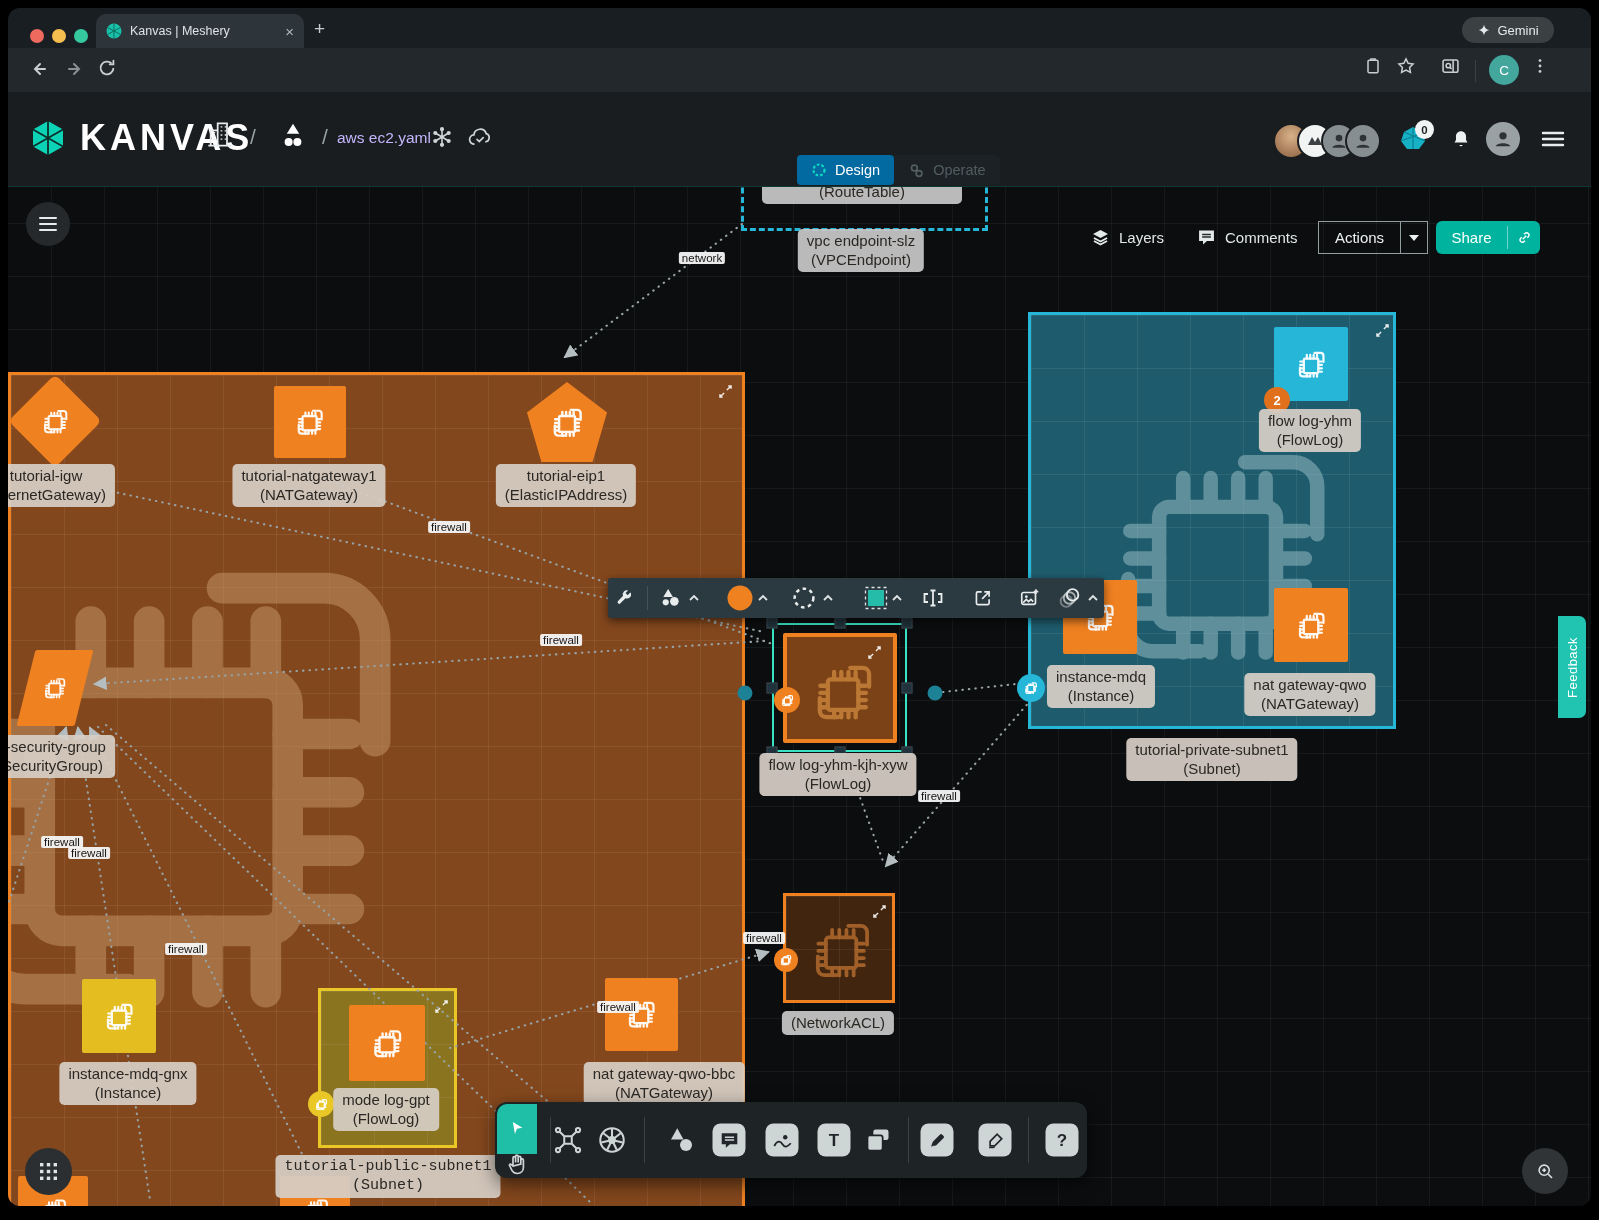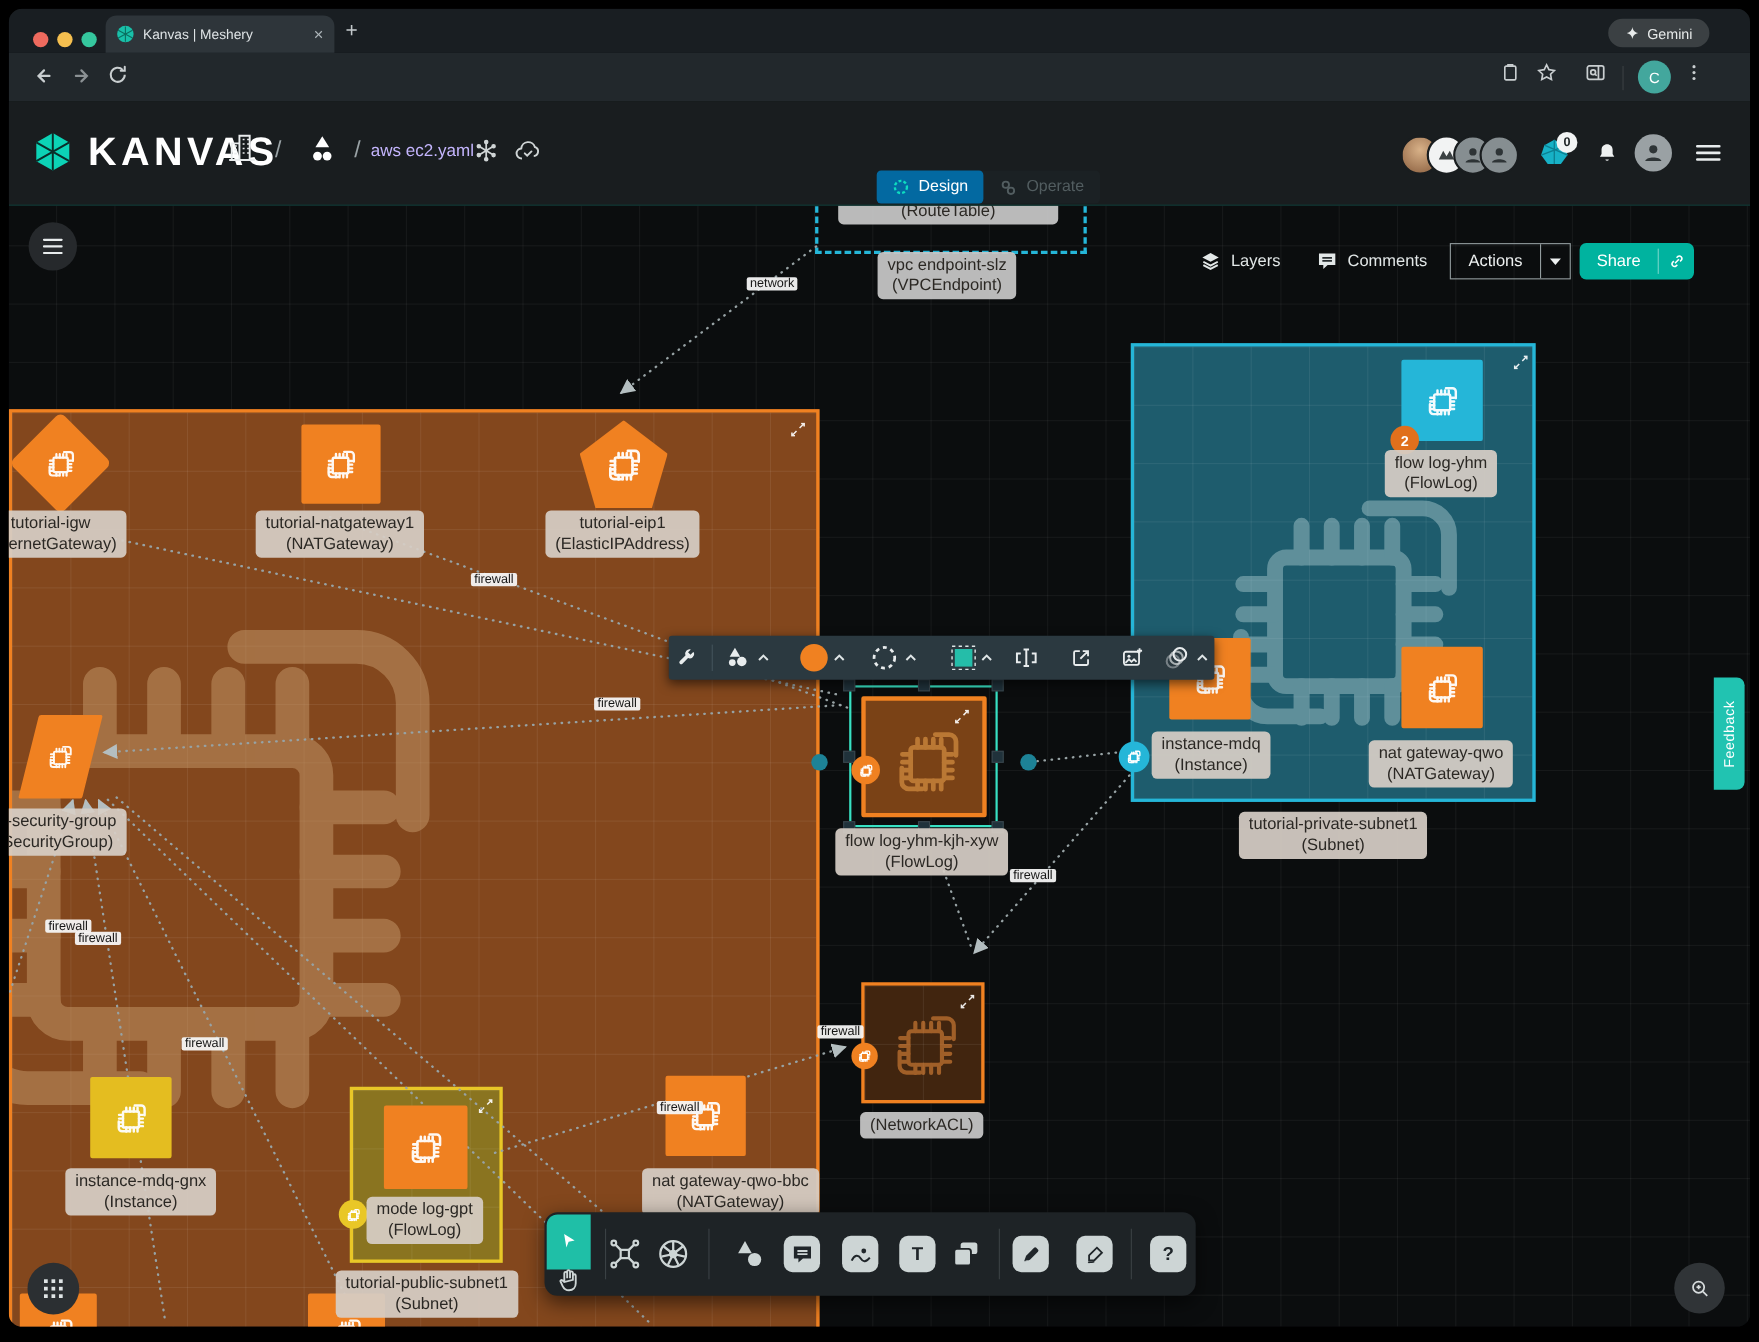--- a/index.html
+++ b/index.html
@@ -787,21 +787,21 @@
         <div>(SecurityGroup)</div>
       </div>
       <div class="nlabel" style="left:128px;top:1062px;">
         <div>instance-mdq-gnx</div>
         <div>(Instance)</div>
       </div>
       <div class="nlabel" style="left:386px;top:1088px;">
         <div>mode log-gpt</div>
         <div>(FlowLog)</div>
       </div>
-      <div class="nlabel" style="left:388px;top:1155px;">
+      <div class="nlabel" style="left:388px;top:1155px;font-family:Liberation Mono, monospace;">
         <div>tutorial-public-subnet1</div>
         <div>(Subnet)</div>
       </div>
       <div class="nlabel" style="left:628px;top:1062px;margin-left:36px;">
         <div>nat gateway-qwo-bbc</div>
         <div>(NATGateway)</div>
       </div>
       <div class="nlabel" style="left:838px;top:753px;">
         <div>flow log-yhm-kjh-xyw</div>
         <div>(FlowLog)</div>

